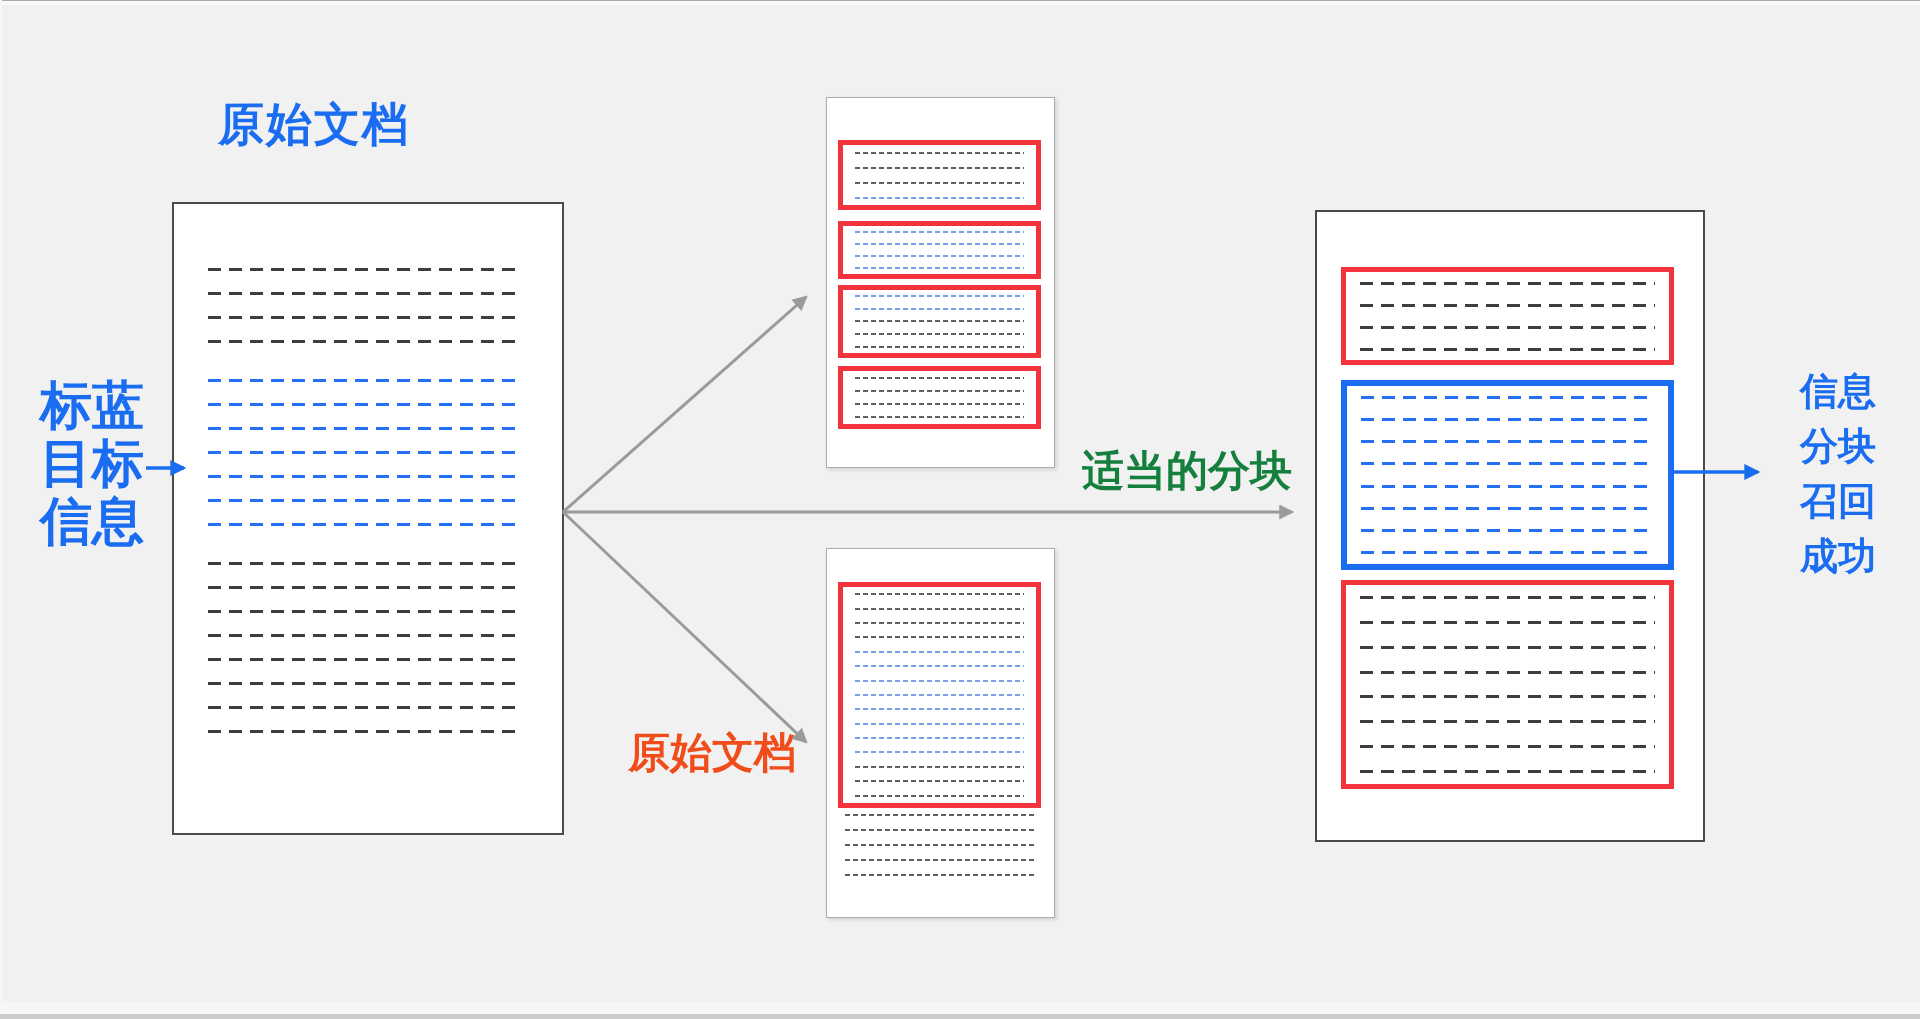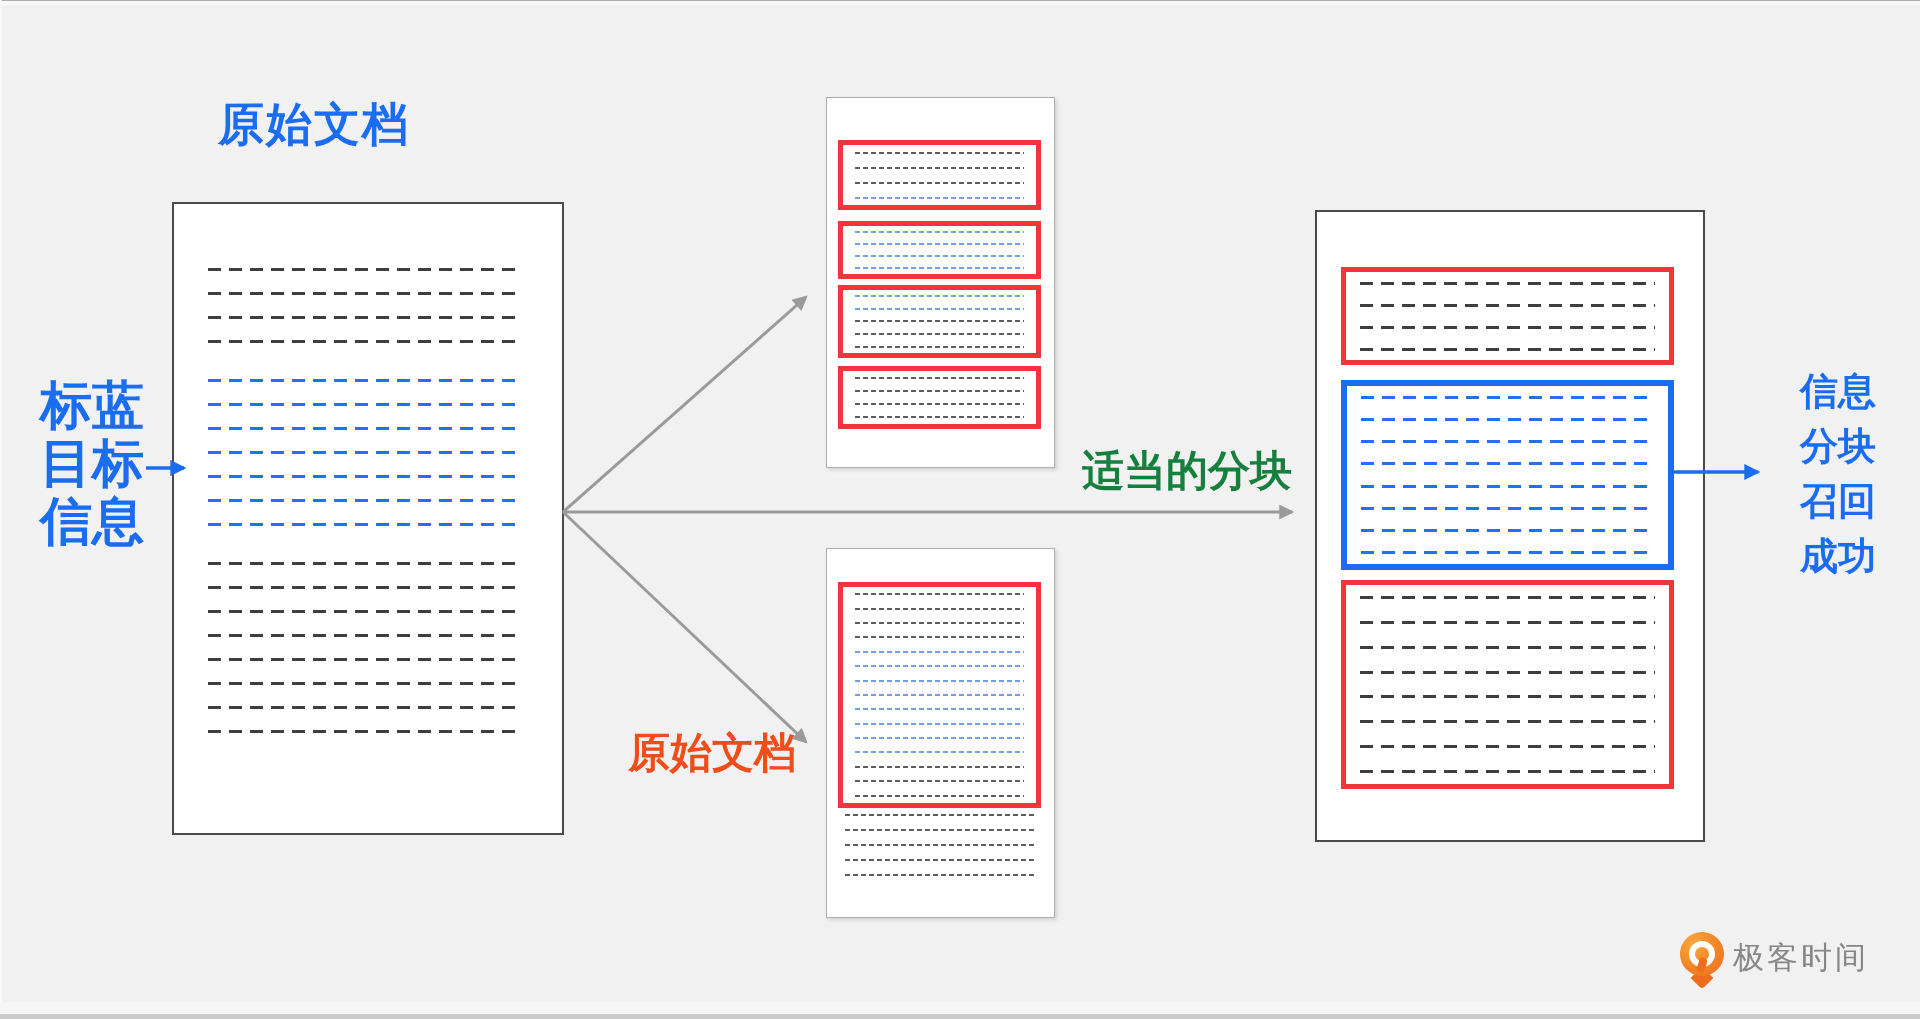--- a/index.html
+++ b/index.html
@@ -253,23 +253,14 @@
         <path d="M0,0 L10,5 L0,10 Z" fill="#1A6DF0"></path>
       </marker>
     </defs>
     <path d="M563,512 L806,297" stroke="#9A9A9A" stroke-width="3" fill="none" marker-end="url(#ah-gray)"></path>
     <path d="M563,512 L1292,512" stroke="#9A9A9A" stroke-width="3" fill="none" marker-end="url(#ah-gray)"></path>
     <path d="M563,512 L806,742" stroke="#9A9A9A" stroke-width="3" fill="none" marker-end="url(#ah-gray)"></path>
     <path d="M146,468 L184,468" stroke="#1A6DF0" stroke-width="3.5" fill="none" marker-end="url(#ah-blue)"></path>
     <path d="M1674,472 L1758,472" stroke="#1A6DF0" stroke-width="3.5" fill="none" marker-end="url(#ah-blue)"></path>
   </svg>
 
-  <div class="logo">
-    <div class="logo-icon">
-      <div class="logo-tail"></div>
-      <div class="logo-bubble"></div>
-      <div class="logo-ring"></div>
-      <div class="logo-notch"></div>
-    </div>
-    <div class="logo-text">极客时间</div>
-  </div>
 
 </div>
 
 </body></html>

